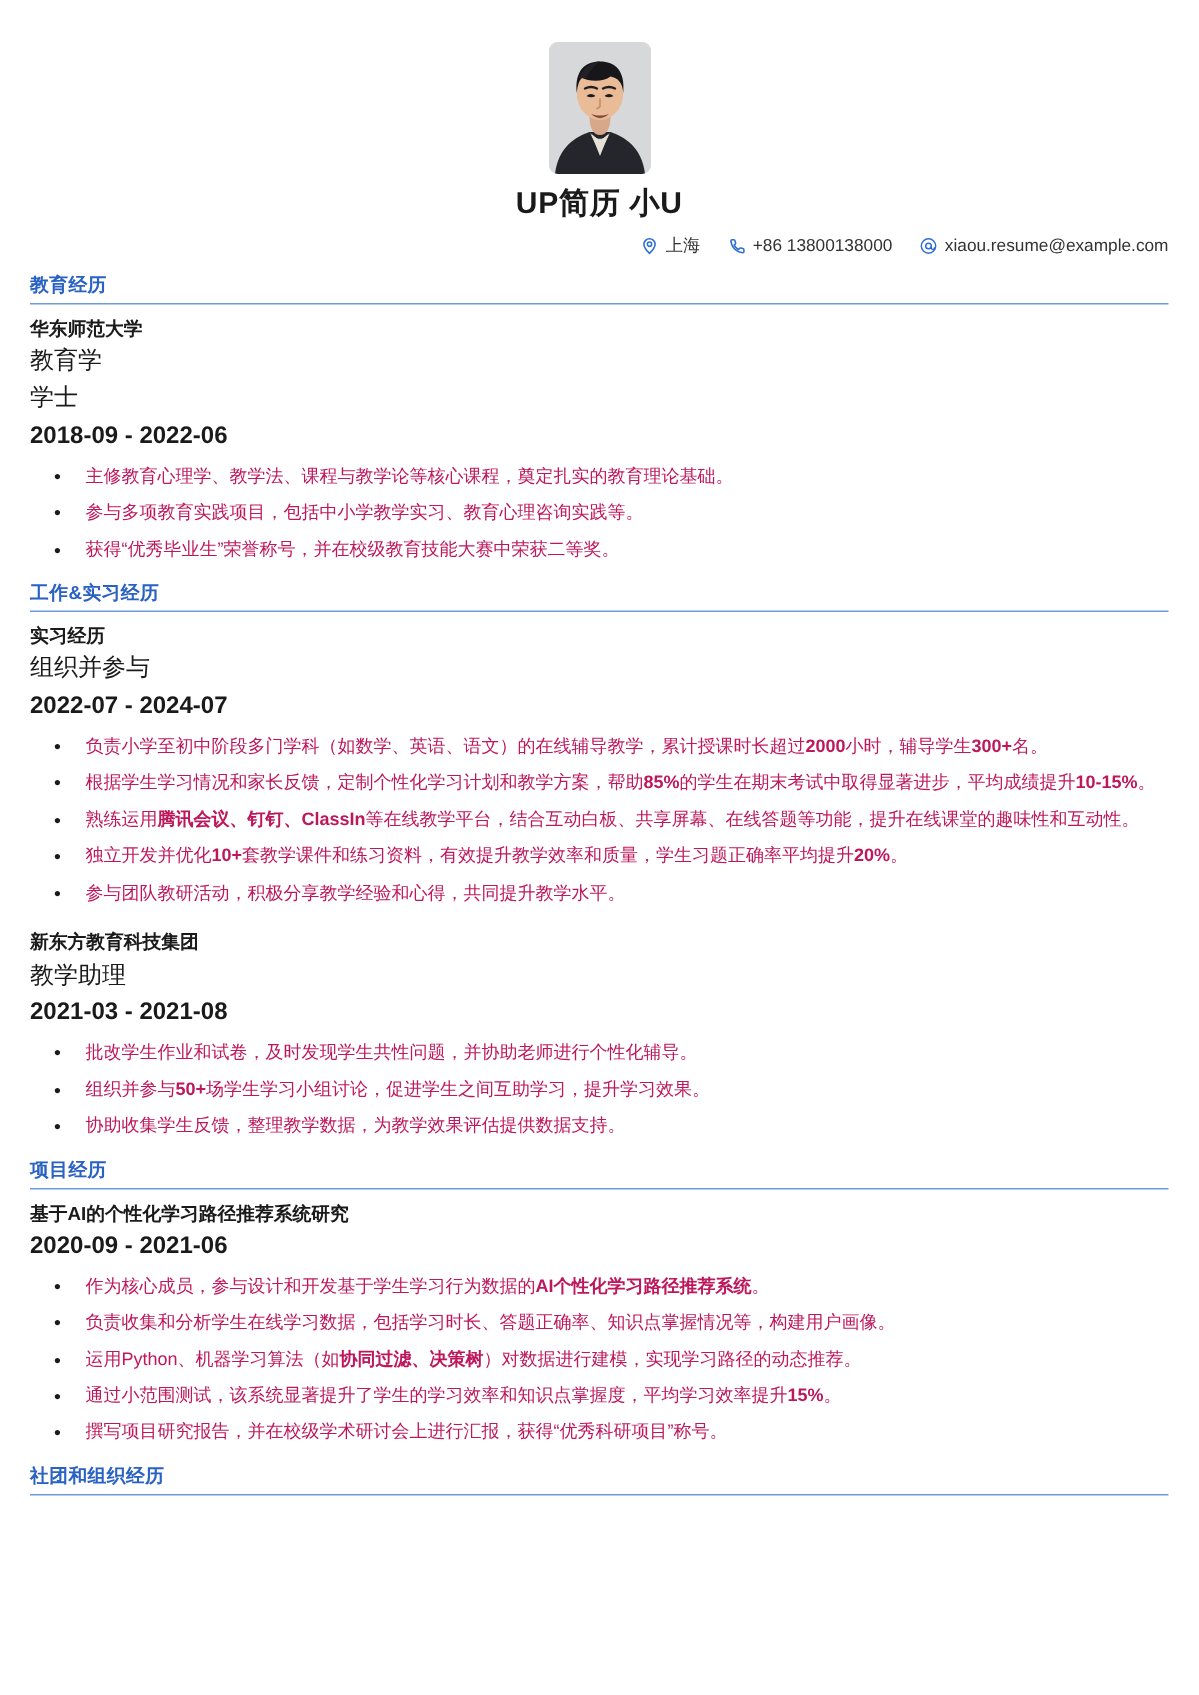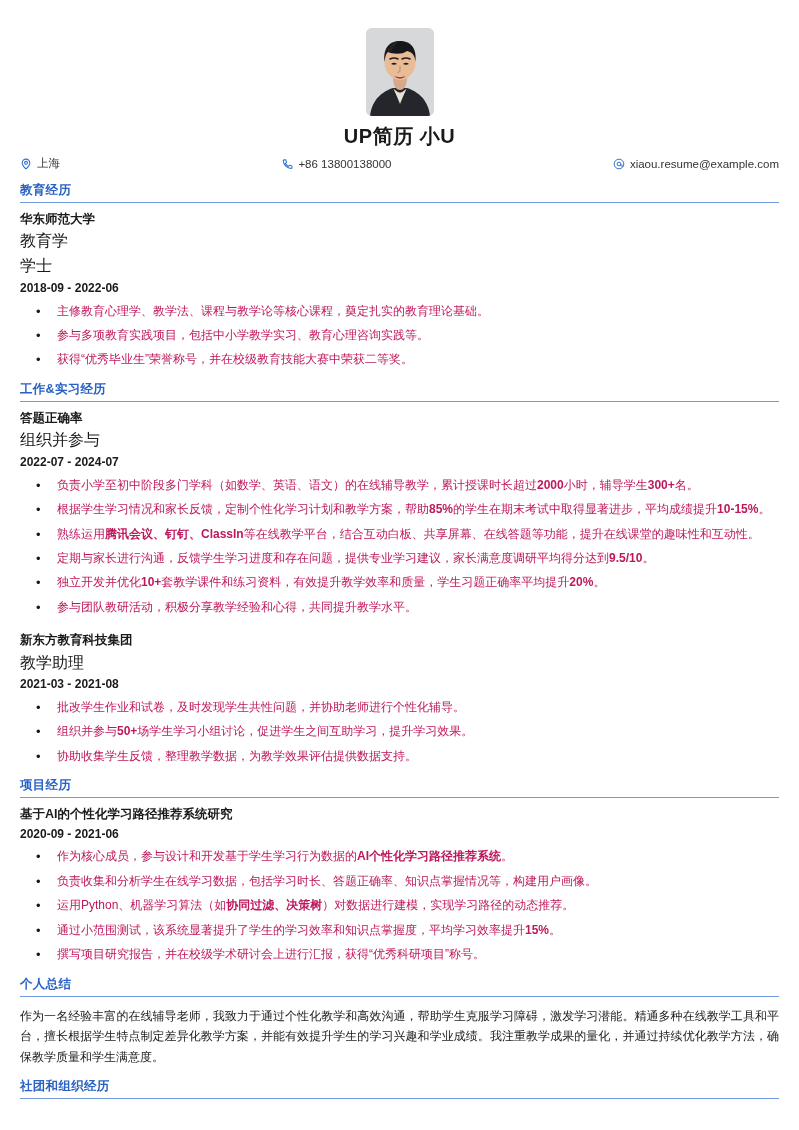--- a/index.html
+++ b/index.html
@@ -47,21 +47,21 @@
   .name {
     font-size: 20px;
     font-weight: 700;
     letter-spacing: .5px;
     color: #1a1a1a;
     margin: 4px 0 8px 0;
     line-height: 1.2;
   }
   .contact-row {
     display: flex;
-    justify-content: space-between;
+    justify-content: flex-end;
     align-items: center;
     gap: 18px;
     font-size: 11.5px;
     color: #333;
   }
   .contact-item {
     display: inline-flex;
     align-items: center;
     gap: 5px;
     white-space: nowrap;
@@ -98,21 +98,21 @@
     font-weight: 700;
     color: #1a1a1a;
     line-height: 1.55;
   }
   .sub {
     font-size: 16px;
     color: #1a1a1a;
     line-height: 1.55;
   }
   .date {
-    font-size: 12px;
+    font-size: 16px;
     font-weight: 700;
     color: #1a1a1a;
     line-height: 1.55;
   }
 
   ul.bullets {
     list-style: none;
     margin: 4px 0 0 0;
     padding: 0;
   }
@@ -231,28 +231,27 @@
             <li><span>获得“优秀毕业生”荣誉称号，并在校级教育技能大赛中荣获二等奖。</span></li>
           </ul>
       </div>
     </div>
   </div>
 
   <div class="section">
     <div class="section-head">工作&amp;实习经历</div>
     <div class="section-body">
       <div class="entry">
-        <div class="org">答题正确率</div>
+        <div class="org">实习经历</div>
         <div class="sub">组织并参与</div>
         <div class="date">2022-07 - 2024-07</div>
         <ul class="bullets">
             <li><span>负责小学至初中阶段多门学科（如数学、英语、语文）的在线辅导教学，累计授课时长超过</span><b>2000</b><span>小时，辅导学生</span><b>300+</b><span>名。</span></li>
             <li><span>根据学生学习情况和家长反馈，定制个性化学习计划和教学方案，帮助</span><b>85%</b><span>的学生在期末考试中取得显著进步，平均成绩提升</span><b>10-15%</b><span>。</span></li>
             <li><span>熟练运用</span><b>腾讯会议、钉钉、ClassIn</b><span>等在线教学平台，结合互动白板、共享屏幕、在线答题等功能，提升在线课堂的趣味性和互动性。</span></li>
-            <li><span>定期与家长进行沟通，反馈学生学习进度和存在问题，提供专业学习建议，家长满意度调研平均得分达到</span><b>9.5/10</b><span>。</span></li>
             <li><span>独立开发并优化</span><b>10+</b><span>套教学课件和练习资料，有效提升教学效率和质量，学生习题正确率平均提升</span><b>20%</b><span>。</span></li>
             <li><span>参与团队教研活动，积极分享教学经验和心得，共同提升教学水平。</span></li>
           </ul>
       </div>
       <div class="entry">
         <div class="org">新东方教育科技集团</div>
         <div class="sub">教学助理</div>
         <div class="date">2021-03 - 2021-08</div>
         <ul class="bullets">
             <li><span>批改学生作业和试卷，及时发现学生共性问题，并协助老师进行个性化辅导。</span></li>
@@ -273,24 +272,18 @@
             <li><span>作为核心成员，参与设计和开发基于学生学习行为数据的</span><b>AI个性化学习路径推荐系统</b><span>。</span></li>
             <li><span>负责收集和分析学生在线学习数据，包括学习时长、答题正确率、知识点掌握情况等，构建用户画像。</span></li>
             <li><span>运用Python、机器学习算法（如</span><b>协同过滤、决策树</b><span>）对数据进行建模，实现学习路径的动态推荐。</span></li>
             <li><span>通过小范围测试，该系统显著提升了学生的学习效率和知识点掌握度，平均学习效率提升</span><b>15%</b><span>。</span></li>
             <li><span>撰写项目研究报告，并在校级学术研讨会上进行汇报，获得“优秀科研项目”称号。</span></li>
           </ul>
       </div>
     </div>
   </div>
 
-  <div class="section">
-    <div class="section-head">个人总结</div>
-    <div class="section-body">
-      <p class="summary">作为一名经验丰富的在线辅导老师，我致力于通过个性化教学和高效沟通，帮助学生克服学习障碍，激发学习潜能。精通多种在线教学工具和平台，擅长根据学生特点制定差异化教学方案，并能有效提升学生的学习兴趣和学业成绩。我注重教学成果的量化，并通过持续优化教学方法，确保教学质量和学生满意度。</p>
-    </div>
-  </div>
 
   <div class="section tail-head">
     <div class="section-head">社团和组织经历</div>
   </div>
 
 </div>
 
 </body></html>

